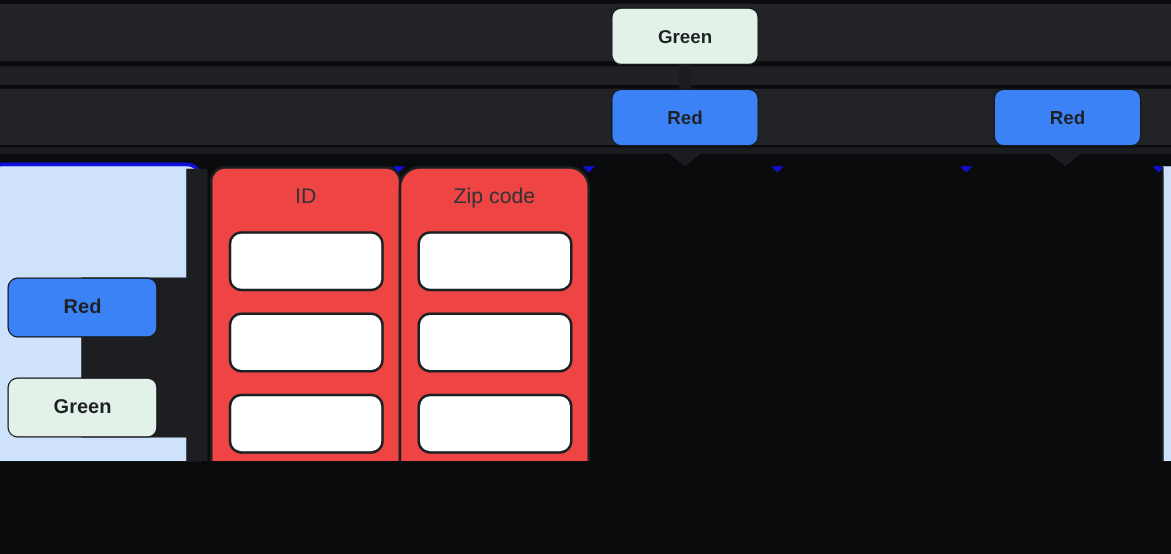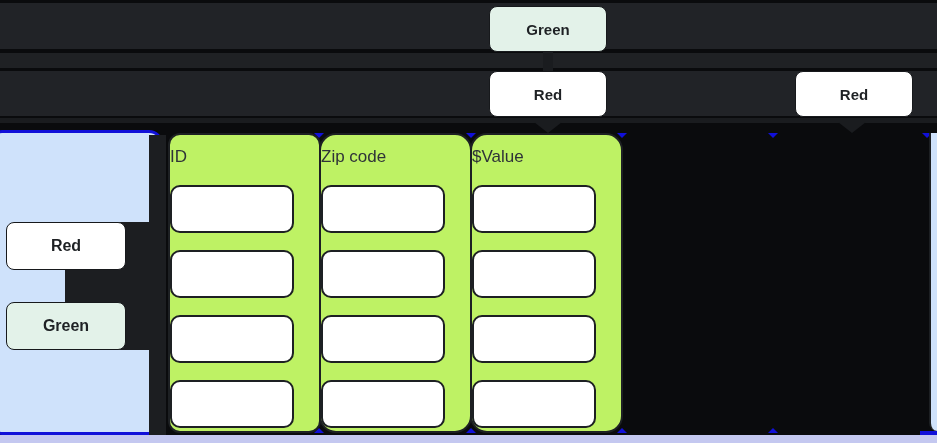--- a/index.html
+++ b/index.html
@@ -1,52 +1,52 @@
 <!DOCTYPE html>
 <html><head>
 <meta charset="utf-8">
 <style>
   html,body{margin:0;padding:0;background:#0a0b0d;}
   .canvas{
-    position:relative;width:937px;height:443px;overflow:hidden;
+    position:relative;width:937px;height:369px;overflow:hidden;
     background:#0a0b0d;font-family:"Liberation Sans",sans-serif;
   }
   
   .band{position:absolute;left:0;width:937px;background:#212327;z-index:1;}
   .band1{top:3px;height:46px;}
   .band2{top:53px;height:15px;background:#1f2124;}
   .band3{top:71px;height:45px;}
   .rail{position:absolute;left:0;top:118px;width:937px;height:5px;background:#1a1c1f;z-index:1;}
   .stub{position:absolute;left:543px;top:49px;width:10px;height:23px;background:#1a1c1f;z-index:1;}
   .tri-dark{position:absolute;top:122px;width:0;height:0;z-index:1;
     border-left:14px solid transparent;border-right:14px solid transparent;
     border-top:11px solid #1a1c1f;}
   
   .badge{position:absolute;display:flex;align-items:center;justify-content:center;
     border-radius:8px;border:1.5px solid #17191c;box-sizing:border-box;
     font-weight:700;font-size:15px;color:#1e2124;z-index:4;}
   .badge.green{background:#e3f2e9;}
-  .badge.red{background:#ffffff;}
+  .badge.red{background:#3b82f6;}
   .top-badge{width:118px;height:46px;z-index:2;}
   .side-badge{width:120px;height:48px;font-size:16px;}
   
   .halo{position:absolute;left:0;top:435px;width:937px;height:8px;background:#c4c8f0;z-index:1;}
   .blue-seg{position:absolute;left:920px;top:431px;width:17px;height:4px;background:#1110d9;z-index:1;}
   .left-panel{position:absolute;left:-12px;top:130px;width:175px;height:305px;
     box-sizing:border-box;background:#cfe2fb;border:3px solid #1110d9;border-radius:14px;z-index:2;}
   .panel-strip{position:absolute;left:149px;top:135px;width:17px;height:300px;background:#1c1e21;z-index:3;}
   .panel-notch{position:absolute;left:65px;top:222px;width:96px;height:128px;background:#1c1e21;z-index:3;}
   
   .seam{position:absolute;width:0;height:0;z-index:2;}
   .seam.top{top:133px;border-left:5px solid transparent;border-right:5px solid transparent;border-top:5px solid #1110d9;}
   .seam.bottom{top:428px;border-left:5px solid transparent;border-right:5px solid transparent;border-bottom:5px solid #1110d9;}
   
   .columns{position:absolute;left:168px;top:133px;display:flex;z-index:3;}
-  .column{width:153px;height:300px;box-sizing:border-box;background:#bef264;
-    border:2px solid #1d2023;border-radius:12px;display:flex;flex-direction:column;align-items:flex-start;}
+  .column{width:153px;height:300px;box-sizing:border-box;background:#ef4444;
+    border:2px solid #1d2023;border-radius:12px;display:flex;flex-direction:column;align-items:center;}
   .column + .column{margin-left:-2px;border-radius:17px;}
   .col-header{margin-top:11px;height:22px;line-height:22px;font-size:17px;color:#2f3338;}
   .cell{width:124px;height:48px;box-sizing:border-box;background:#ffffff;
     border:2.5px solid #1d2023;border-radius:10px;margin-top:17px;}
   .cell:first-of-type{margin-top:11px;}
   .sliver{position:absolute;left:929px;top:133px;width:8px;height:298px;box-sizing:border-box;
     background:#cfe2fb;border-left:2px solid #1d2023;border-bottom-left-radius:8px;z-index:3;}
 </style>
 </head>
 <body>
@@ -92,23 +92,16 @@
       <div class="cell"></div>
       <div class="cell"></div>
     </div>
     <div class="column">
       <div class="col-header">Zip code</div>
       <div class="cell"></div>
       <div class="cell"></div>
       <div class="cell"></div>
       <div class="cell"></div>
     </div>
-    <div class="column">
-      <div class="col-header">$Value</div>
-      <div class="cell"></div>
-      <div class="cell"></div>
-      <div class="cell"></div>
-      <div class="cell"></div>
-    </div>
   </div>
   <div class="sliver"></div>
 
 </div>
 
 </body></html>

